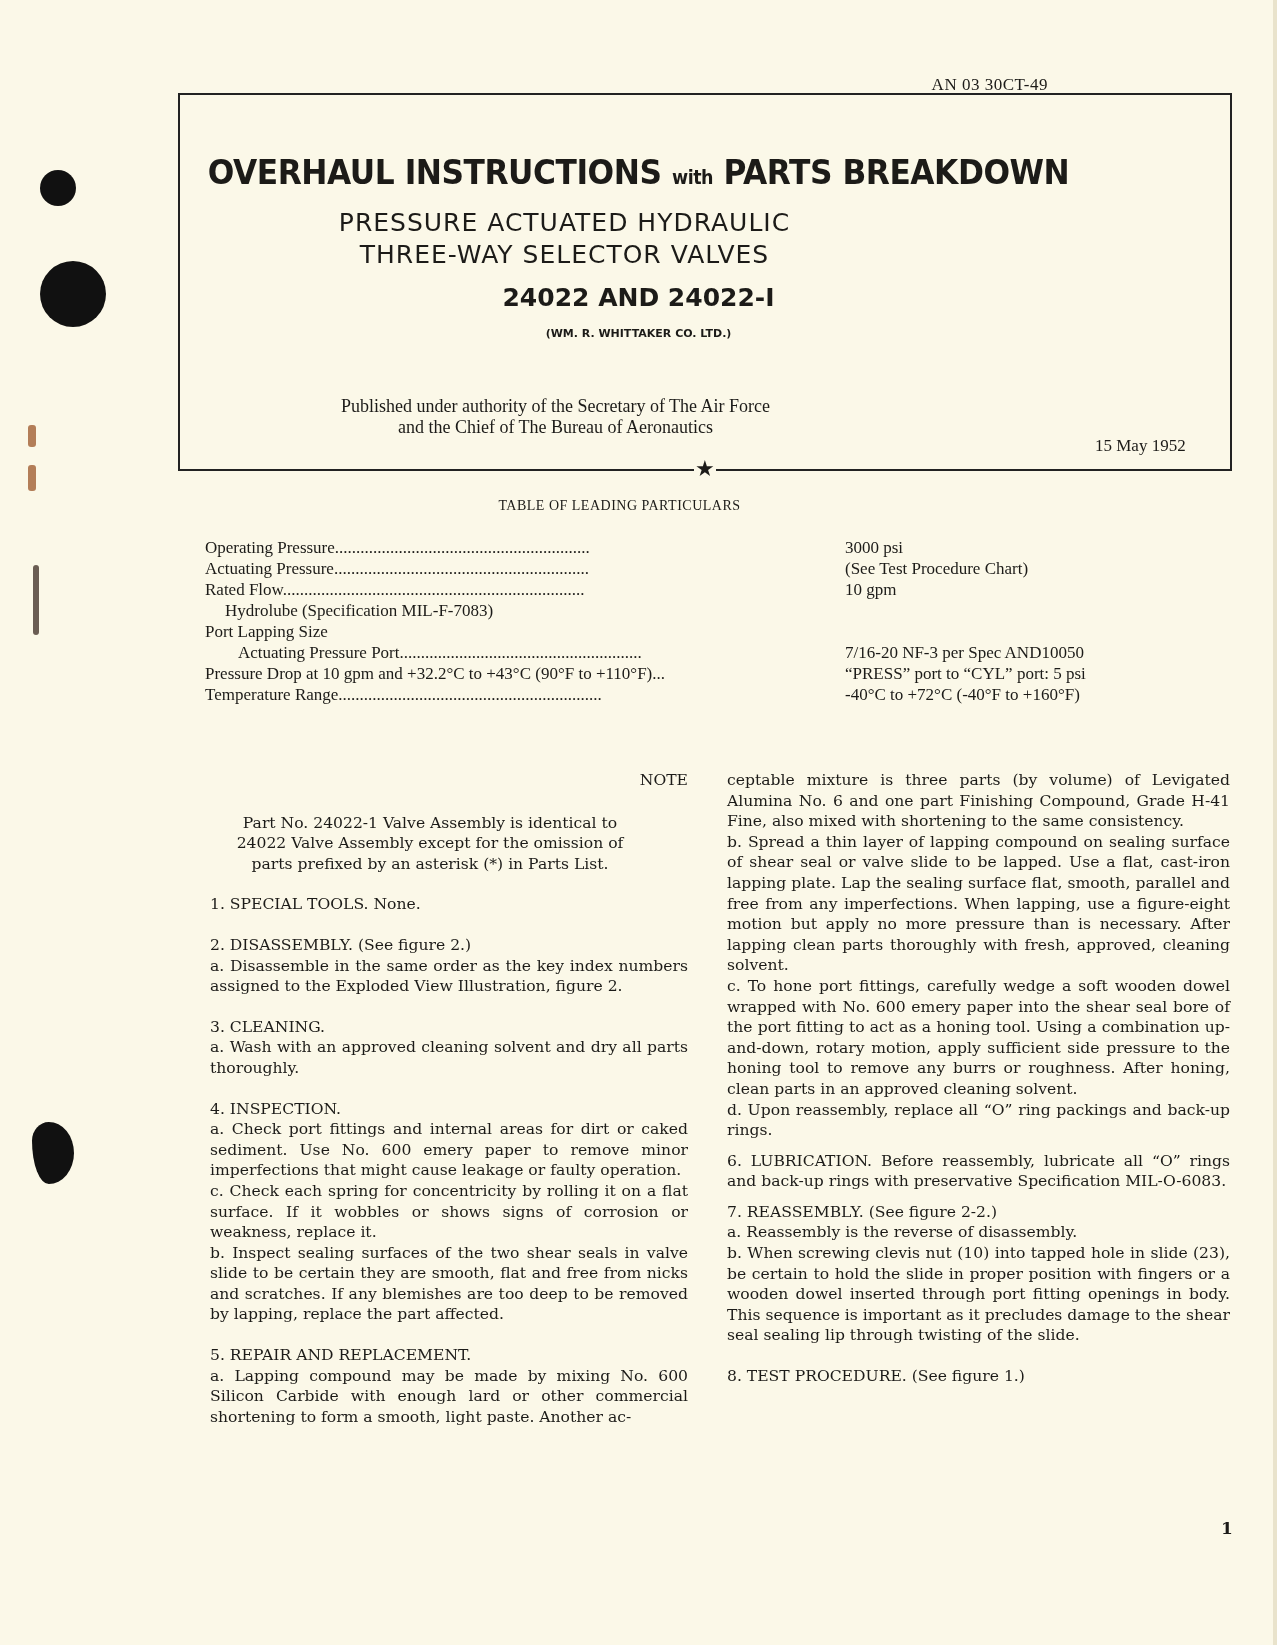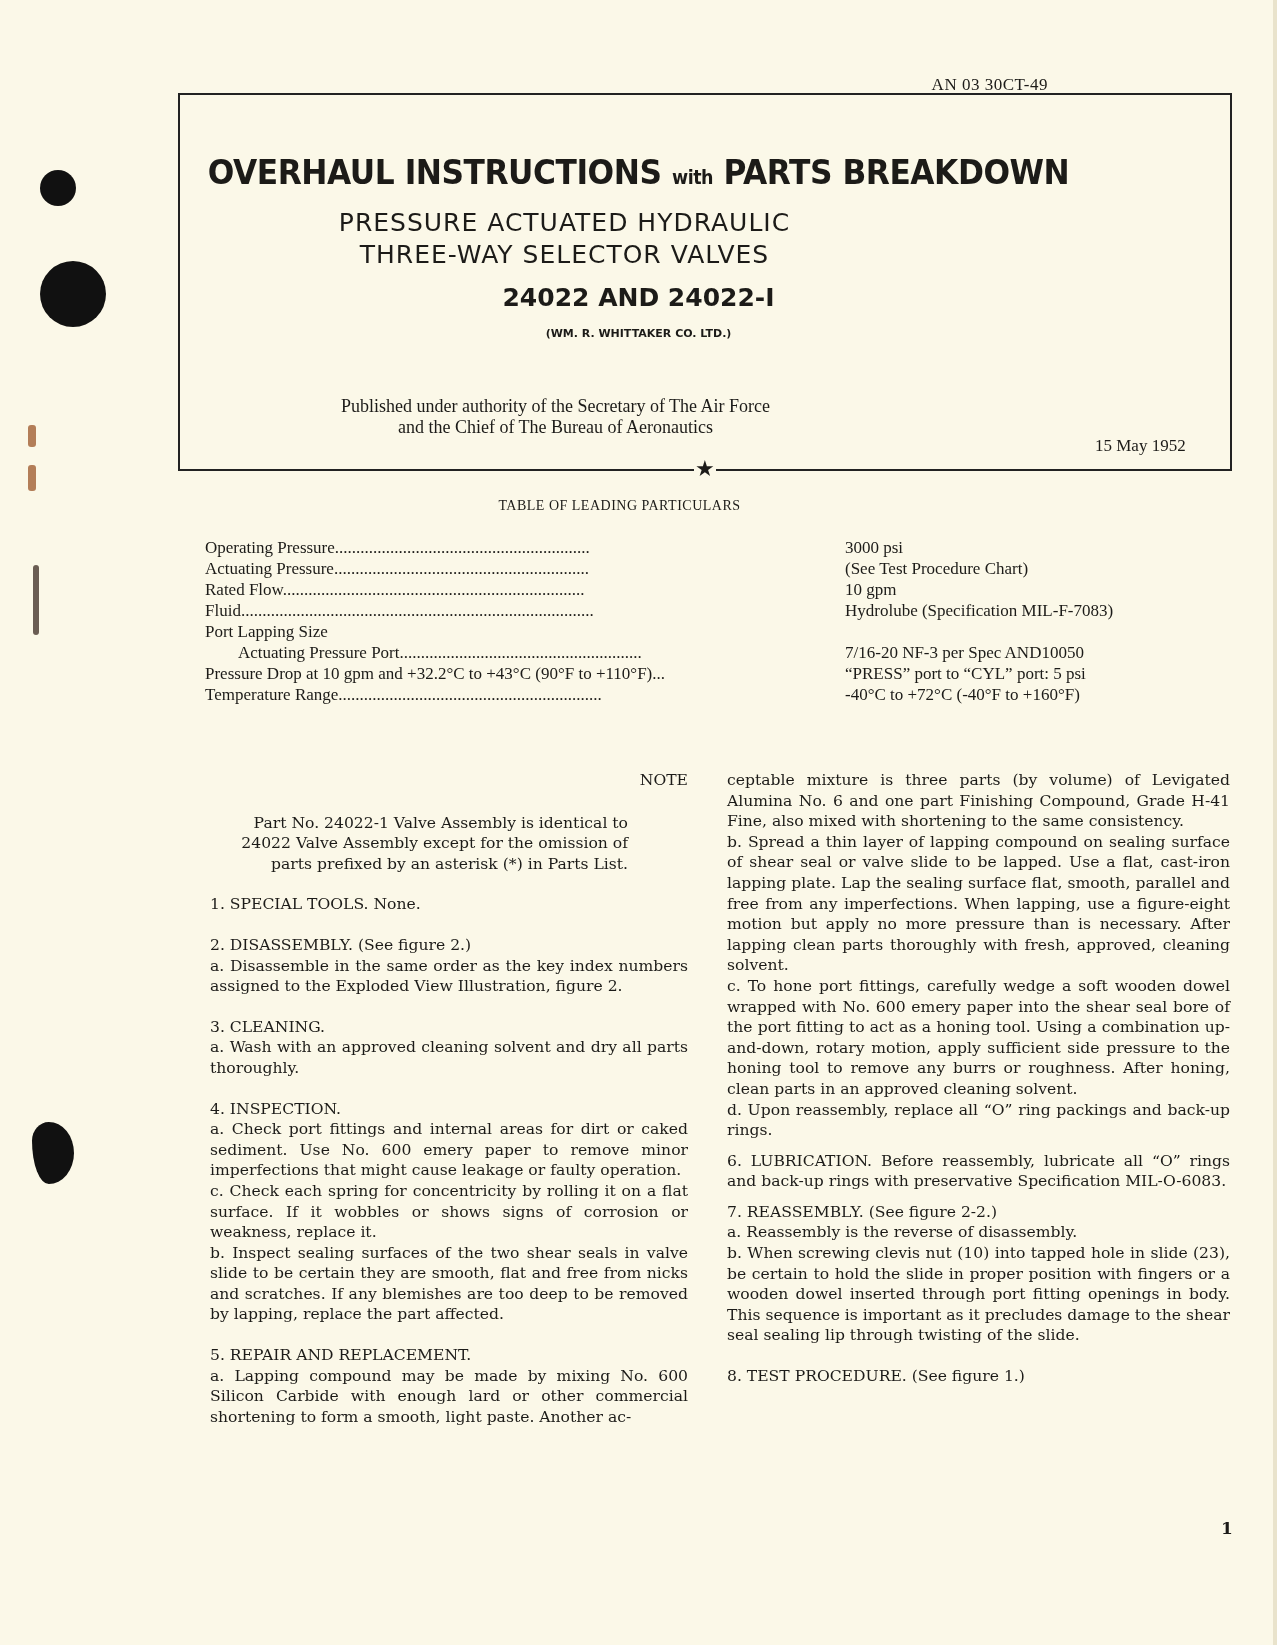--- a/index.html
+++ b/index.html
@@ -38,21 +38,21 @@
   .tlp-label.indent { padding-left:33px; width:587px; }
   .tlp-value { padding-left:20px; white-space:nowrap; }
 
   .col { position:absolute; font-family:"DejaVu Serif", serif; font-size:15.6px; line-height:20.6px; text-align:justify; }
   .col p { margin:0; }
   .col .gap { height:20px; }
   .col .gap-sm { height:10px; }
   .col-left { left:210px; top:770px; width:478px; }
   .col-right { left:727px; top:770px; width:503px; }
   .note-head { text-align:right; margin-bottom:22px !important; }
-  .note-body { padding-left:2px; text-align:right; }
+  .note-body { padding-left:2px; text-align:center; }
   .page-num { position:absolute; left:1221px; top:1518px; font-family:"DejaVu Serif", serif; font-weight:bold; font-size:17px; }
   .right-edge { position:absolute; right:0; top:0; width:4px; height:1645px; background:#e9e3cc; }
 </style>
 </head>
 <body>
 
 <div class="right-edge"></div>
 
 <div class="hole" style="left:40px;top:170px;width:36px;height:36px;"></div>
 <div class="hole" style="left:40px;top:261px;width:66px;height:66px;"></div>
@@ -90,21 +90,20 @@
     </div>
   <div class="tlp-row">
       <span class="tlp-label">Actuating Pressure............................................................</span>
       <span class="tlp-value">(See Test Procedure Chart)</span>
     </div>
   <div class="tlp-row">
       <span class="tlp-label">Rated Flow.......................................................................</span>
       <span class="tlp-value">10 gpm</span>
     </div>
   <div class="tlp-row">
-      <span class="tlp-label">Fluid...................................................................................</span>
       <span class="tlp-value">Hydrolube (Specification MIL-F-7083)</span>
     </div>
   <div class="tlp-row">
       <span class="tlp-label">Port Lapping Size</span>
       <span class="tlp-value"></span>
     </div>
   <div class="tlp-row">
       <span class="tlp-label indent">Actuating Pressure Port.........................................................</span>
       <span class="tlp-value">7/16-20 NF-3 per Spec AND10050</span>
     </div>

